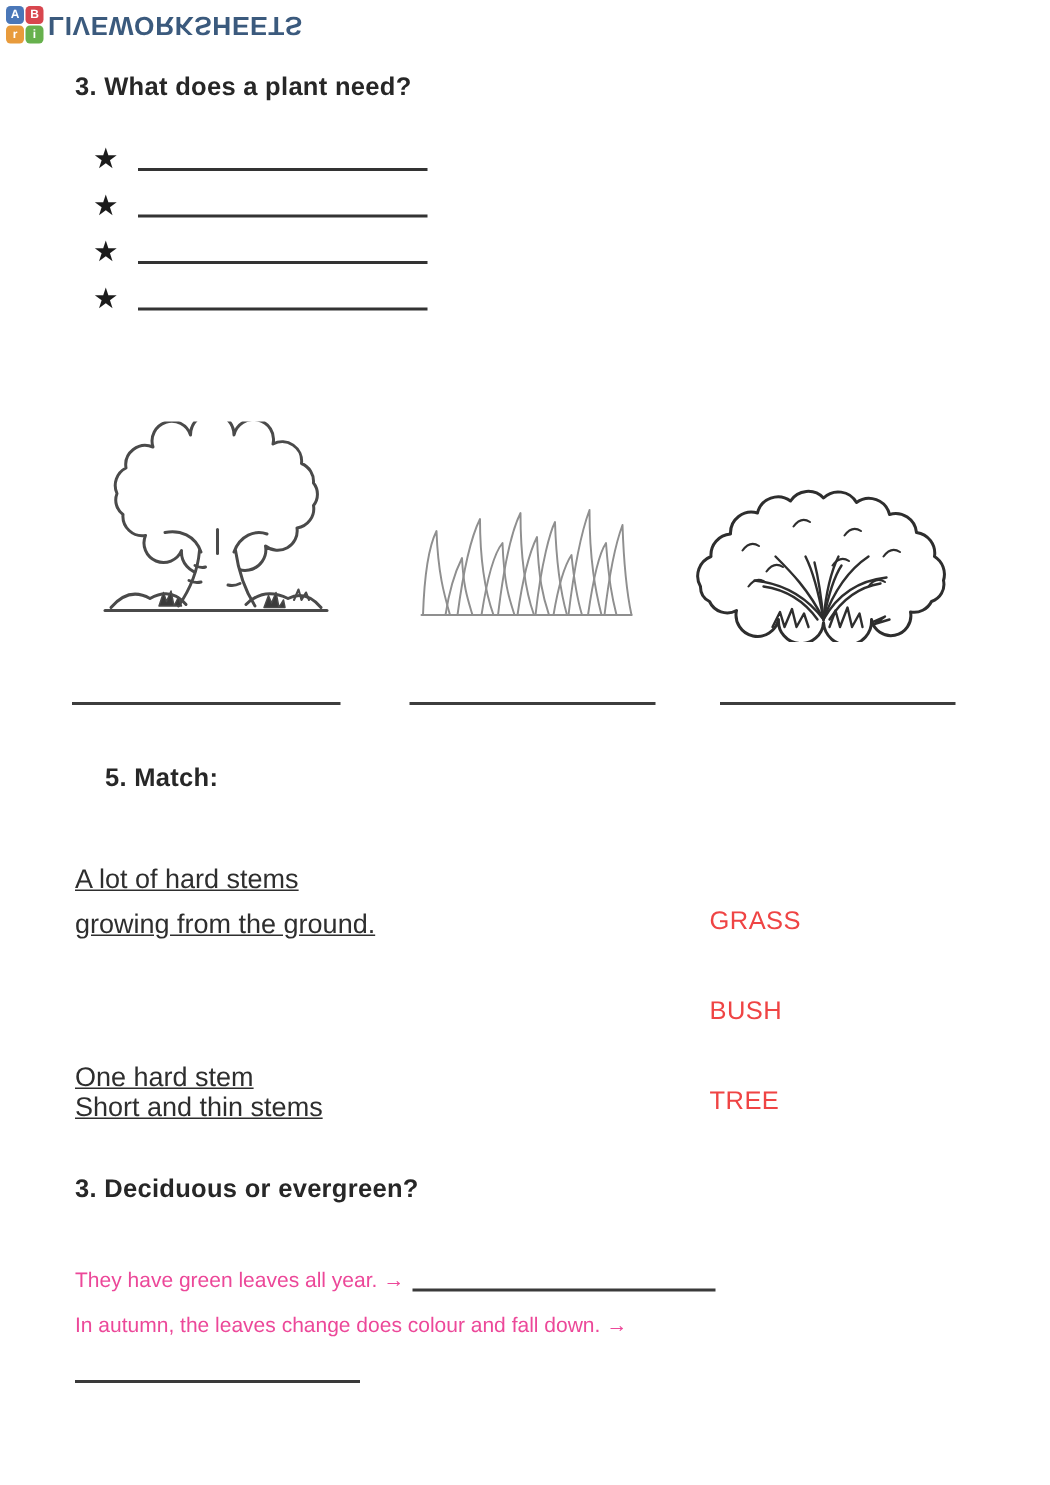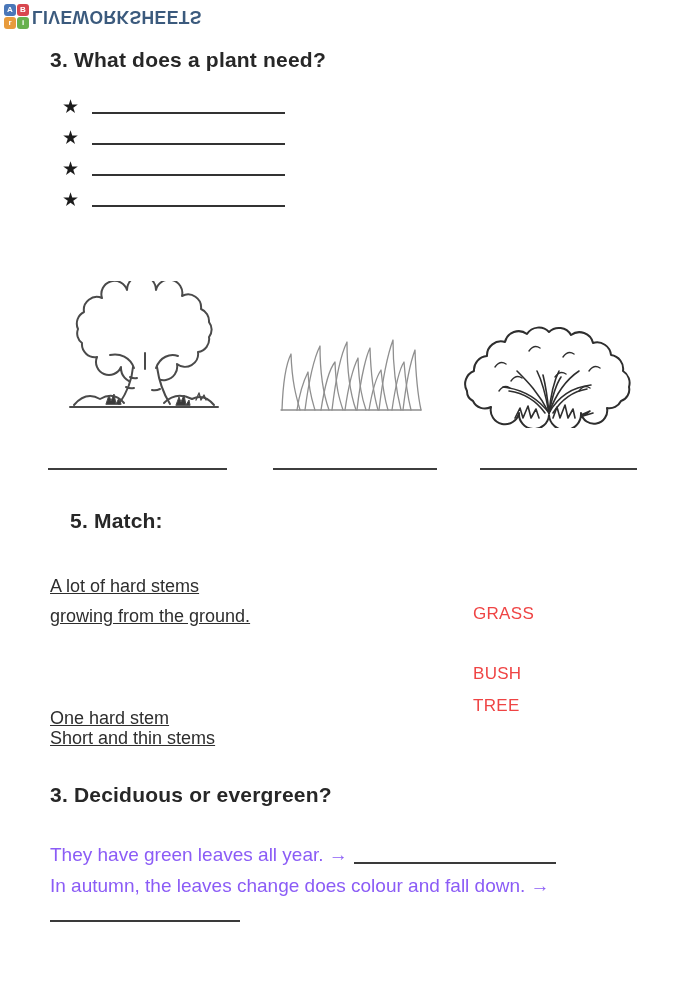--- a/index.html
+++ b/index.html
@@ -1,36 +1,36 @@
 <!DOCTYPE html>
 <html><head>
 <meta charset="utf-8">
 <style>
   html,body{margin:0;padding:0;background:#fff;}
   .page{position:relative;width:700px;height:990px;background:#ffffff;
         font-family:"Liberation Sans",sans-serif;color:#2e2e2e;overflow:hidden;}
   .abs{position:absolute;}
-  .heading{font-size:21px;font-weight:bold;color:#272727;letter-spacing:.2px;text-align:center;}
+  .heading{font-size:17px;font-weight:bold;color:#272727;letter-spacing:.2px;text-align:center;}
   
   .logo{position:absolute;top:4px;left:4px;display:flex;align-items:center;gap:3px;}
   .logo-grid{display:grid;grid-template-columns:12px 12px;grid-template-rows:12px 12px;gap:1px;}
   .logo-sq{border-radius:3px;color:#fff;font-size:8px;font-weight:bold;
            display:flex;align-items:center;justify-content:center;line-height:1;}
   .logo-text{font-weight:bold;font-size:17.5px;letter-spacing:.4px;transform:scaleY(-1);}
   
   .star-row{position:absolute;left:62px;display:flex;align-items:center;height:30px;}
   .star{font-size:19px;color:#1b1b1b;width:26px;}
   .star-blank{width:193px;height:13px;border-bottom:2px solid #333;margin-left:4px;}
   
   .write-line{position:absolute;height:2px;background:#3d3d3d;top:468px;}
   
   .match-left{font-size:18px;line-height:30px;color:#2e2e2e;text-decoration:underline;}
   .match-right{font-size:17px;letter-spacing:.3px;color:#ef4444;}
   
-  .sentence{font-size:19px;white-space:nowrap;color:#8b5cf6;}
+  .sentence{font-size:14px;white-space:nowrap;color:#ec4899;}
   .inline-blank{display:inline-block;width:202px;height:12px;border-bottom:2px solid #3a3a3a;
                 position:relative;top:3px;margin-left:6px;}
   .final-blank{position:absolute;left:50px;top:920px;width:190px;height:2px;background:#3a3a3a;}
 </style>
 </head>
 <body>
 
 <div class="page">
 
   <div class="logo">
@@ -142,21 +142,21 @@
   <div class="abs match-left" style="left:50px;top:571px;">
     <div>A lot of hard stems</div>
     <div>growing from the ground.</div>
   </div>
   <div class="abs match-right" style="left:473px;top:604px;">GRASS</div>
 
   <div class="abs match-left" style="left:50px;top:703px;">One hard stem</div>
   <div class="abs match-right" style="left:473px;top:664px;text-align:center;">BUSH</div>
 
   <div class="abs match-left" style="left:50px;top:723px;">Short and thin stems</div>
-  <div class="abs match-right" style="left:473px;top:696px;">TREE</div>
+  <div class="abs match-right" style="left:473px;top:724px;">TREE</div>
 
   <div class="abs heading" style="left:50px;top:783px;">3. Deciduous or evergreen?</div>
 
   <div class="abs sentence" style="left:50px;top:844px;">
     <span>They have green leaves all year. →</span><span class="inline-blank"></span>
   </div>
 
   <div class="abs sentence" style="left:50px;top:875px;">In autumn, the leaves change does colour and fall down. →</div>
 
   <div class="final-blank"></div>

